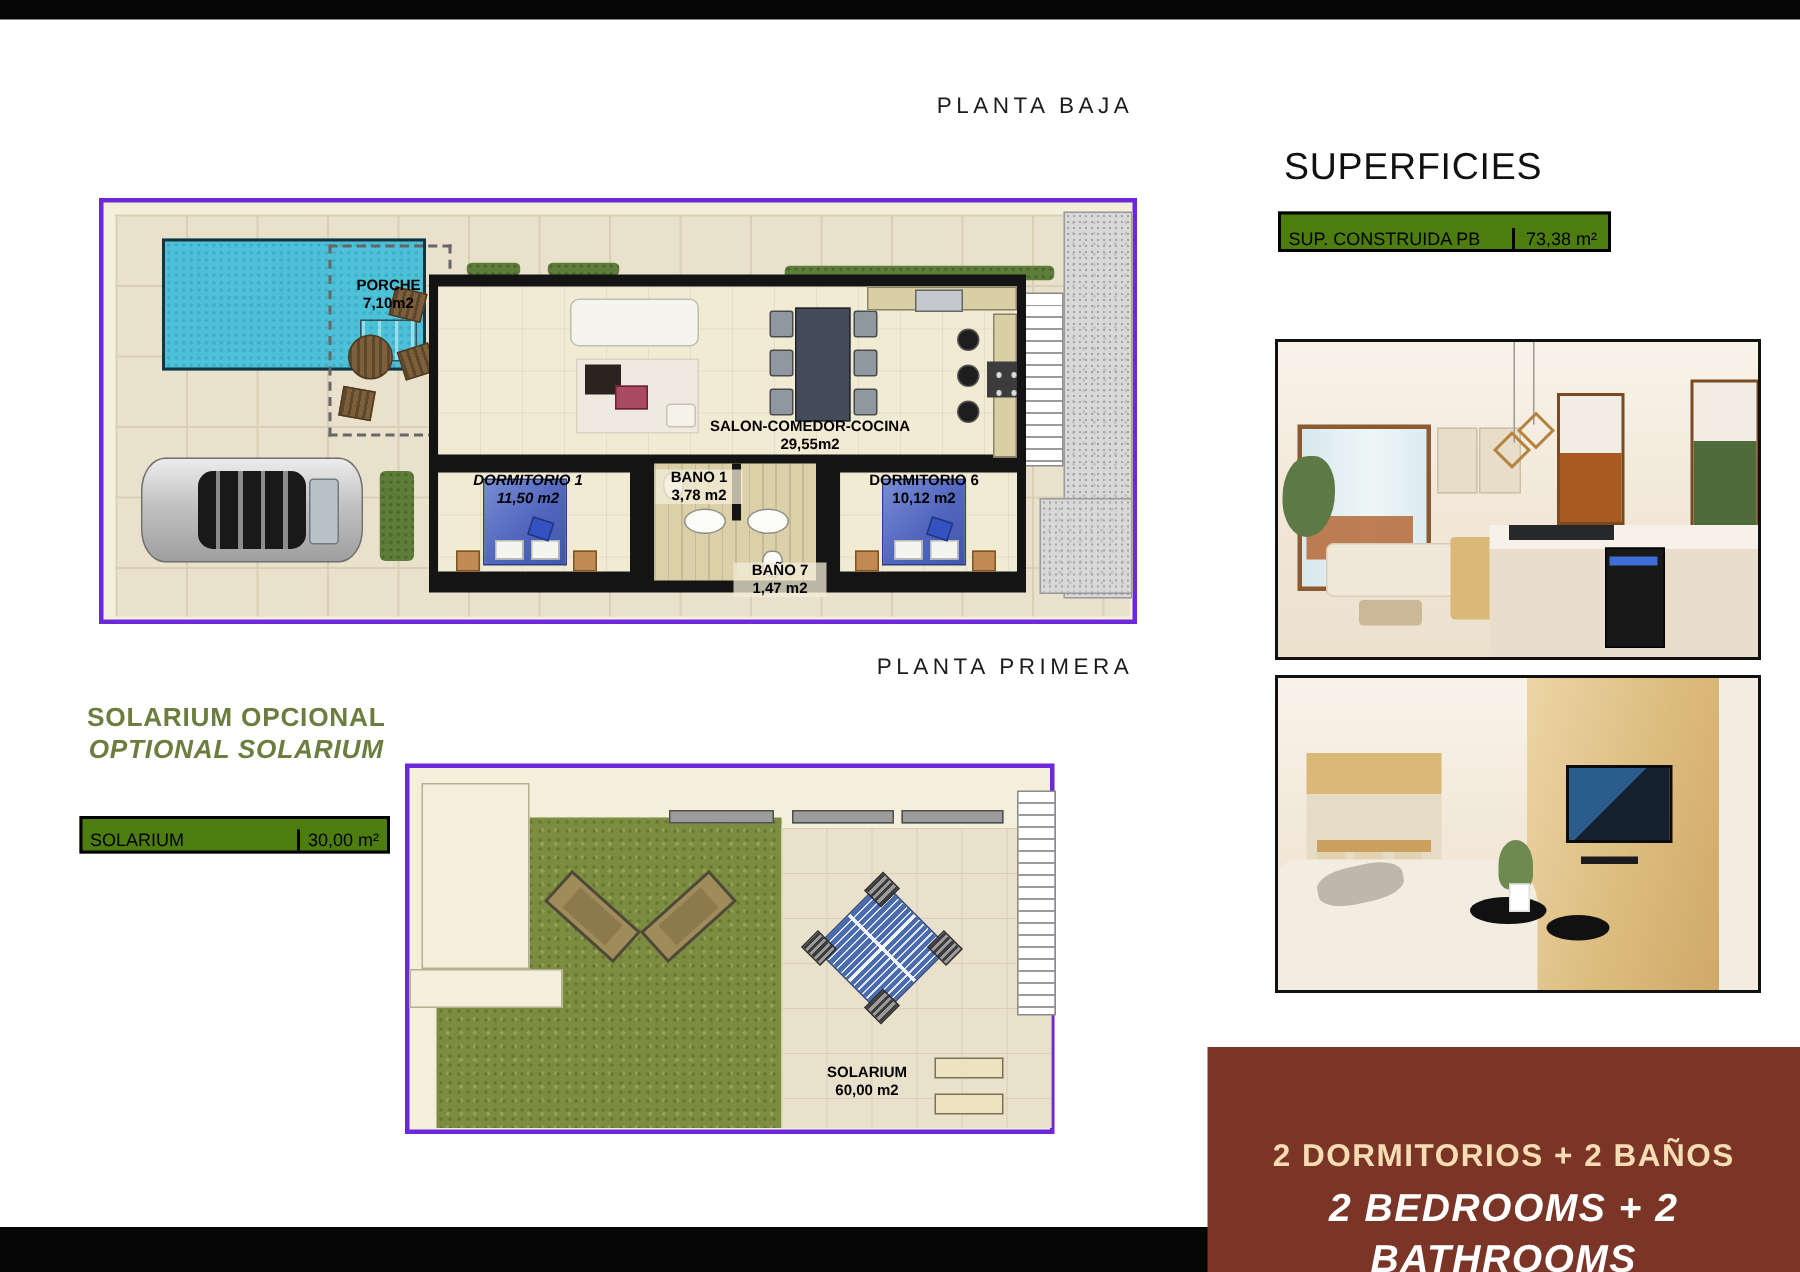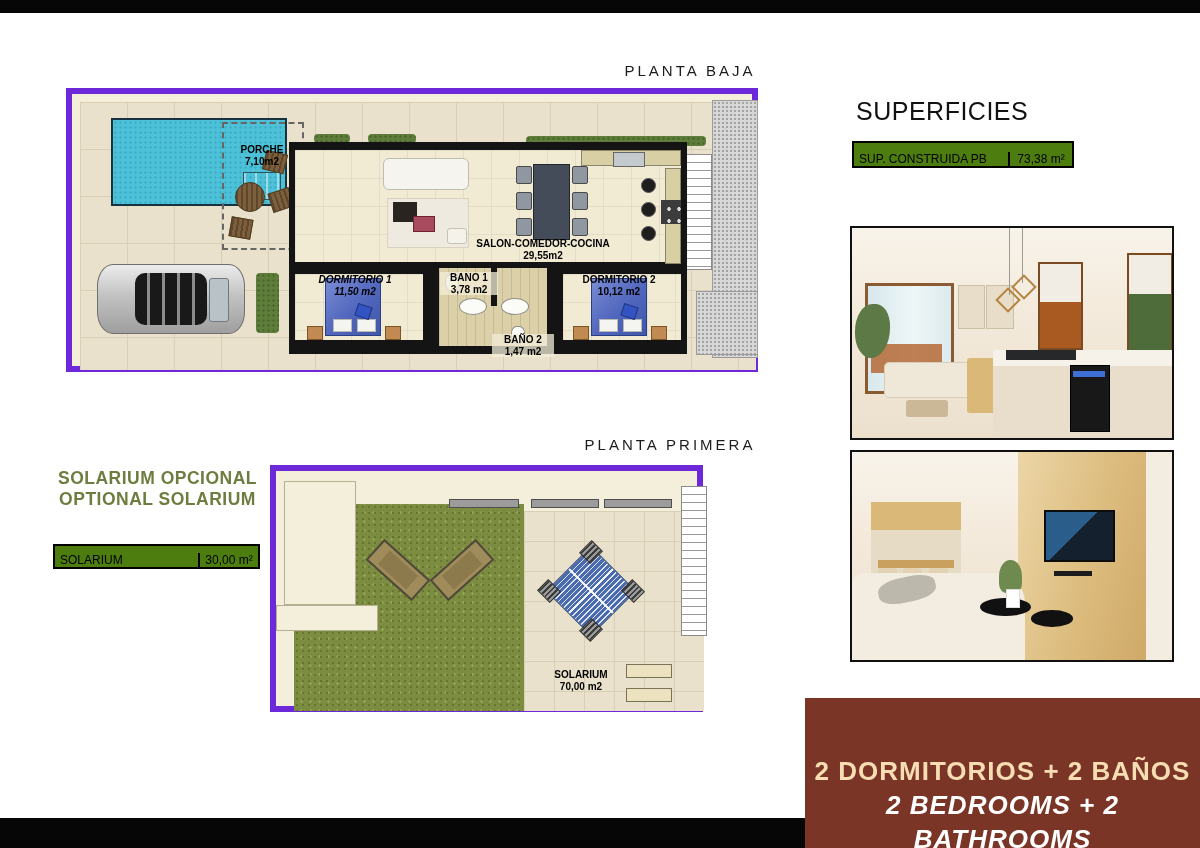--- a/index.html
+++ b/index.html
@@ -8,21 +8,21 @@
   .abs{position:absolute;}
   
   .bar{left:0;width:1200px;background:#060606;}
   
   .plan-title{font-size:15px;letter-spacing:3px;color:#1c1c1c;text-align:center;font-weight:500;}
   
   .area-table{display:flex;background:#4d7c0f;border:2px solid #000;box-sizing:border-box;align-items:flex-end;}
   .area-table .lbl{flex:1;font-size:12px;color:#000;display:flex;align-items:center;padding-left:5px;}
   .area-table .val{border-left:2px solid #000;font-size:12px;color:#000;display:flex;align-items:center;justify-content:center;}
   
-  .plan{background:#f3efda;border:6px solid #6d28d9;box-sizing:border-box;}
+  .plan{background:#f3efda;border:3px solid #6d28d9;box-sizing:border-box;margin-top:44px;}
   .tiles{background-color:#e9e1cb;
     background-image:linear-gradient(#d8cfb4 1px,transparent 1px),linear-gradient(90deg,#d8cfb4 1px,transparent 1px);
     background-size:47px 47px;}
   .tiles-sm{background-color:#f2ebd3;
     background-image:linear-gradient(rgba(0,0,0,.06) 1px,transparent 1px),linear-gradient(90deg,rgba(0,0,0,.06) 1px,transparent 1px);
     background-size:28px 28px;}
   .gravel{background-color:#d8d8d8;
     background-image:radial-gradient(#a3a3a3 .8px,transparent 1px),radial-gradient(#bdbdbd .8px,transparent 1px);
     background-size:4px 4px,7px 7px;background-position:0 0,2px 3px;border:1px solid #9a9a9a;box-sizing:border-box;}
   .grass{background-color:#7c8d41;
@@ -67,21 +67,21 @@
   .pchair{background:repeating-linear-gradient(90deg,#3c3c3c 0 2px,#9a9a9a 2px 4px);border:1px solid #2a2a2a;box-sizing:border-box;}
   .slab{background:#ece2bf;border:1px solid #7a7257;box-sizing:border-box;}
   .planterbar{background:#9c9c9c;border:1px solid #4f4f4f;box-sizing:border-box;}
   .cream{background:#f3efda;border:1px solid #b5b093;box-sizing:border-box;}
   
   .photo{border:2px solid #111;box-sizing:border-box;overflow:hidden;background:linear-gradient(180deg,#f8f3ea 0%,#f3e9da 45%,#ece0cd 100%);}
   
   .superficies{font-size:25px;color:#111;letter-spacing:.5px;}
   .solopt{color:#6d7d3f;font-weight:700;font-size:17.5px;letter-spacing:.5px;text-align:center;line-height:21px;}
   .banner{background:#7a3526;z-index:40;text-align:center;}
-  .banner .l1{font-size:26px;font-weight:800;color:#f7ddb3;letter-spacing:1px;line-height:34px;}
+  .banner .l1{font-size:21px;font-weight:800;color:#f7ddb3;letter-spacing:1px;line-height:34px;}
   .banner .l2{font-size:26px;font-weight:800;font-style:italic;color:#ffffff;letter-spacing:1px;line-height:34px;}
 </style>
 </head>
 <body>
 
 <div id="page">
 
   <div class="abs bar" style="top:0;height:13px;"></div>
   <div class="abs bar" style="top:818px;height:30px;"></div>
 
@@ -176,25 +176,25 @@
     </div>
     <div class="abs plabel" style="left:224px;top:180px;width:118px;font-style:italic;">
       <span>DORMITORIO 1</span><br>
       <span>11,50 m2</span>
     </div>
     <div class="abs plabel" style="left:368px;top:178px;width:58px;background:rgba(243,238,216,.75);">
       <span>BANO 1</span><br>
       <span>3,78 m2</span>
     </div>
     <div class="abs plabel" style="left:420px;top:240px;width:62px;background:rgba(243,238,216,.75);">
-      <span>BAÑO 2</span><br>
+      <span>BAÑO 7</span><br>
       <span>1,47 m2</span>
     </div>
     <div class="abs plabel" style="left:488px;top:180px;width:118px;">
-      <span>DORMITORIO 2</span><br>
+      <span>DORMITORIO 6</span><br>
       <span>10,12 m2</span>
     </div>
   </div>
 
   <div class="abs superficies" style="left:856px;top:97px;">SUPERFICIES</div>
 
   <div class="abs area-table" style="left:852px;top:141px;width:222px;height:27px;">
     <div class="lbl">SUP. CONSTRUIDA PB</div>
     <div class="val" style="width:62px;">73,38  m²</div>
   </div>
@@ -262,27 +262,27 @@
     <div class="abs pchair" style="left:348px;top:112px;width:18px;height:16px;transform:rotate(45deg);"></div>
     <div class="abs pchair" style="left:307px;top:150px;width:16px;height:18px;transform:rotate(45deg);"></div>
     <div class="abs pchair" style="left:264px;top:112px;width:18px;height:16px;transform:rotate(45deg);"></div>
 
     <div class="abs stairs" style="left:405px;top:15px;width:26px;height:150px;"></div>
     <div class="abs slab" style="left:350px;top:193px;width:46px;height:14px;"></div>
     <div class="abs slab" style="left:350px;top:217px;width:46px;height:14px;"></div>
 
     <div class="abs plabel" style="left:250px;top:198px;width:110px;">
       <span>SOLARIUM</span><br>
-      <span>70,00 m2</span>
+      <span>60,00 m2</span>
     </div>
   </div>
 
   <div class="abs solopt" style="left:40px;top:468px;width:235px;">
     <div>SOLARIUM OPCIONAL</div>
-    <div style="">OPTIONAL SOLARIUM</div>
+    <div style="font-style:italic;">OPTIONAL SOLARIUM</div>
   </div>
   <div class="abs area-table" style="left:53px;top:544px;width:207px;height:25px;">
     <div class="lbl">SOLARIUM</div>
     <div class="val" style="width:58px;">30,00  m²</div>
   </div>
 
   <div class="abs banner" style="left:805px;top:698px;width:395px;height:150px;padding-top:56px;box-sizing:border-box;">
     <div class="l1">2 DORMITORIOS + 2 BAÑOS</div>
     <div class="l2">2 BEDROOMS + 2 BATHROOMS</div>
   </div>

